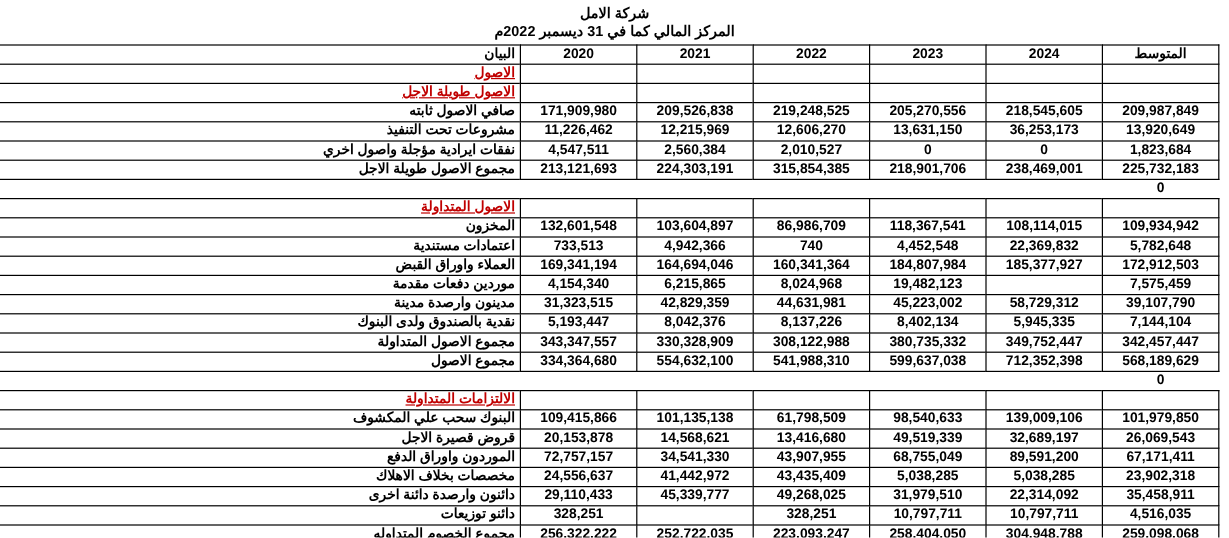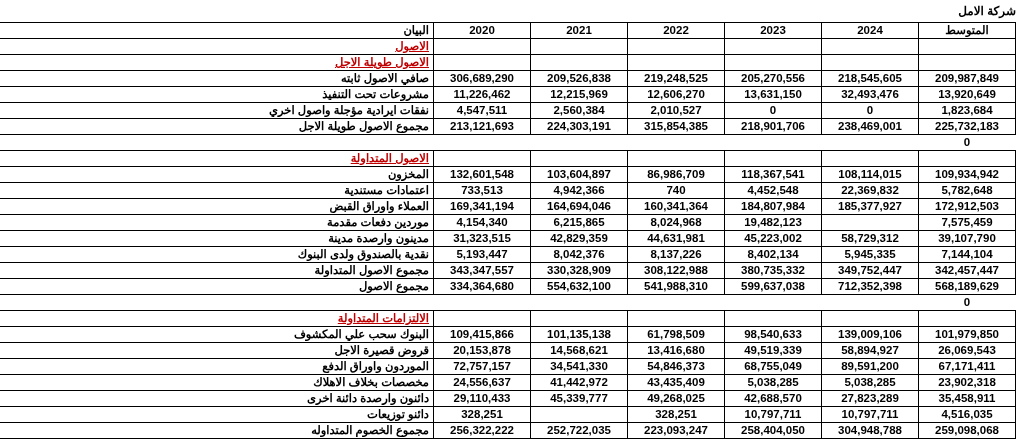--- a/index.html
+++ b/index.html
@@ -15,21 +15,21 @@
     overflow: hidden;
   }
   .page {
     width: 1024px;
     height: 448px;
     position: relative;
     box-sizing: border-box;
     padding: 4px 8px 0 8px;
   }
   .doc-header {
-    text-align: right;
+    text-align: center;
     line-height: 1.25;
   }
   .company-name {
     font-size: 12px;
     font-weight: bold;
   }
   .doc-subtitle {
     font-size: 12px;
     font-weight: bold;
   }
@@ -80,20 +80,21 @@
     font-weight: bold;
   }
 </style>
 </head>
 <body>
 
 <div class="page">
 
   <div class="doc-header">
     <div class="company-name">شركة الامل</div>
+    <div class="doc-subtitle">المركز المالي كما في 31 ديسمبر 2022م</div>
   </div>
 
   <table class="fin">
     <thead>
       <tr>
         <th class="col-num">المتوسط</th>
         <th class="col-num">2024</th>
         <th class="col-num">2023</th>
         <th class="col-num">2022</th>
         <th class="col-num">2021</th>
@@ -119,26 +120,26 @@
           <td class="num col-num"></td>
           <td class="num col-num"></td>
           <td class="label col-label">الاصول طويلة الاجل</td>
         </tr>
         <tr>
           <td class="num col-num">209,987,849</td>
           <td class="num col-num">218,545,605</td>
           <td class="num col-num">205,270,556</td>
           <td class="num col-num">219,248,525</td>
           <td class="num col-num">209,526,838</td>
-          <td class="num col-num">306,689,290</td>
+          <td class="num col-num">171,909,980</td>
           <td class="label col-label">صافي الاصول ثابته</td>
         </tr>
         <tr>
           <td class="num col-num">13,920,649</td>
-          <td class="num col-num">32,493,476</td>
+          <td class="num col-num">36,253,173</td>
           <td class="num col-num">13,631,150</td>
           <td class="num col-num">12,606,270</td>
           <td class="num col-num">12,215,969</td>
           <td class="num col-num">11,226,462</td>
           <td class="label col-label">مشروعات تحت التنفيذ</td>
         </tr>
         <tr>
           <td class="num col-num">1,823,684</td>
           <td class="num col-num">0</td>
           <td class="num col-num">0</td>
@@ -268,49 +269,49 @@
           <td class="num col-num">101,979,850</td>
           <td class="num col-num">139,009,106</td>
           <td class="num col-num">98,540,633</td>
           <td class="num col-num">61,798,509</td>
           <td class="num col-num">101,135,138</td>
           <td class="num col-num">109,415,866</td>
           <td class="label col-label">البنوك سحب علي المكشوف</td>
         </tr>
         <tr>
           <td class="num col-num">26,069,543</td>
-          <td class="num col-num">58,894,927</td>
+          <td class="num col-num">32,689,197</td>
           <td class="num col-num">49,519,339</td>
           <td class="num col-num">13,416,680</td>
           <td class="num col-num">14,568,621</td>
           <td class="num col-num">20,153,878</td>
           <td class="label col-label">قروض قصيرة الاجل</td>
         </tr>
         <tr>
           <td class="num col-num">67,171,411</td>
           <td class="num col-num">89,591,200</td>
           <td class="num col-num">68,755,049</td>
-          <td class="num col-num">54,846,373</td>
+          <td class="num col-num">43,907,955</td>
           <td class="num col-num">34,541,330</td>
           <td class="num col-num">72,757,157</td>
           <td class="label col-label">الموردون واوراق الدفع</td>
         </tr>
         <tr>
           <td class="num col-num">23,902,318</td>
           <td class="num col-num">5,038,285</td>
           <td class="num col-num">5,038,285</td>
           <td class="num col-num">43,435,409</td>
           <td class="num col-num">41,442,972</td>
           <td class="num col-num">24,556,637</td>
           <td class="label col-label">مخصصات بخلاف الاهلاك</td>
         </tr>
         <tr>
           <td class="num col-num">35,458,911</td>
-          <td class="num col-num">27,823,289</td>
-          <td class="num col-num">42,688,570</td>
+          <td class="num col-num">22,314,092</td>
+          <td class="num col-num">31,979,510</td>
           <td class="num col-num">49,268,025</td>
           <td class="num col-num">45,339,777</td>
           <td class="num col-num">29,110,433</td>
           <td class="label col-label">دائنون وارصدة دائنة اخرى</td>
         </tr>
         <tr>
           <td class="num col-num">4,516,035</td>
           <td class="num col-num">10,797,711</td>
           <td class="num col-num">10,797,711</td>
           <td class="num col-num">328,251</td>

